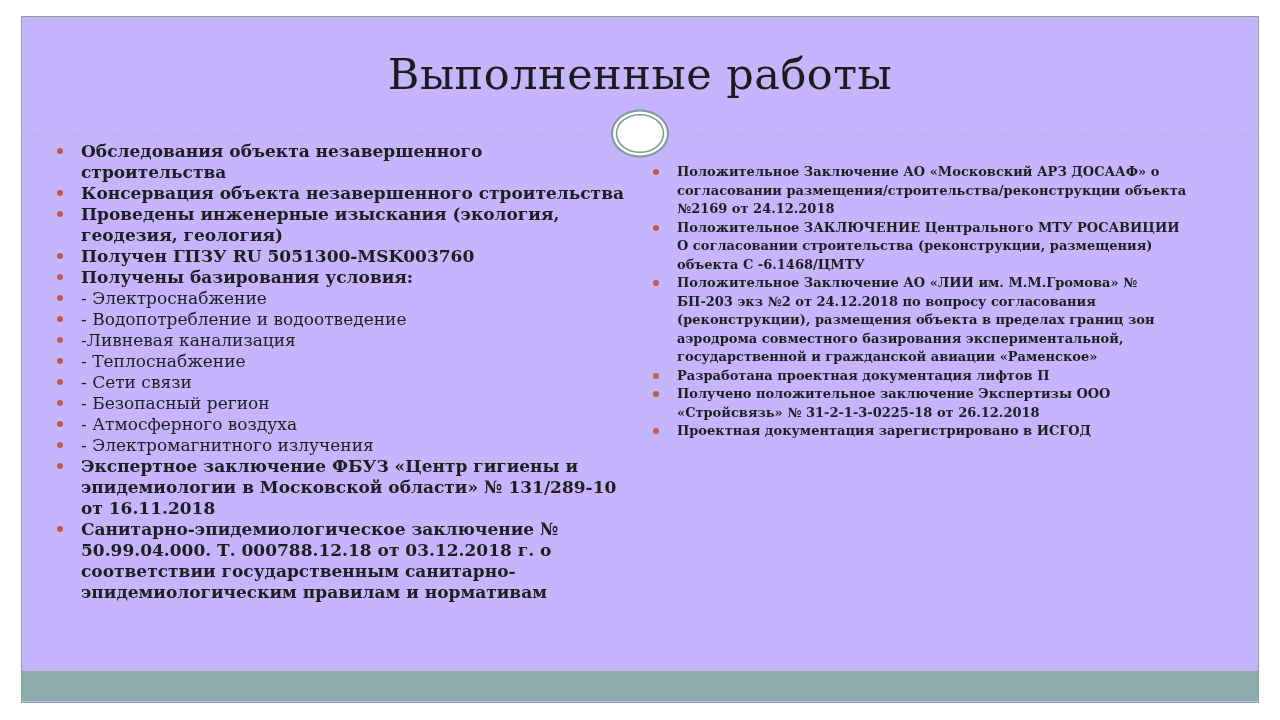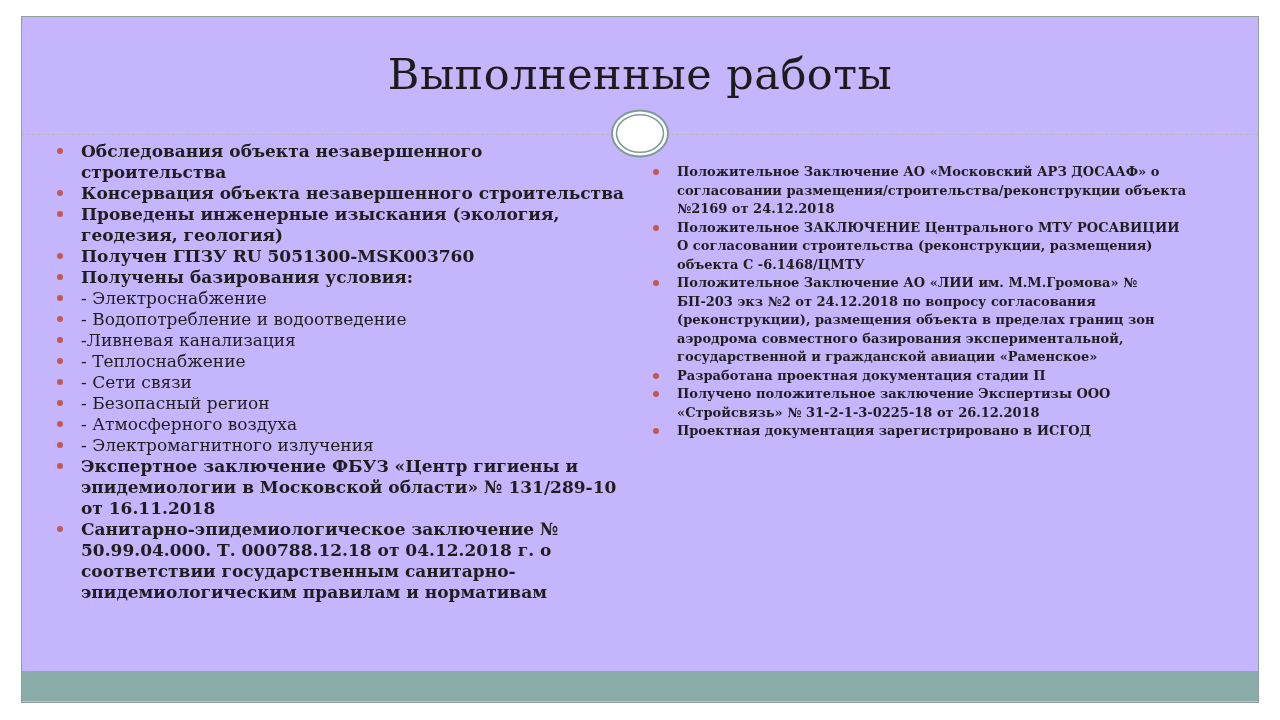--- a/index.html
+++ b/index.html
@@ -94,28 +94,28 @@
         <li class="item bold"><span class="dot"></span><span>Получены базирования условия:</span></li>
         <li class="item"><span class="dot"></span><span>- Электроснабжение</span></li>
         <li class="item"><span class="dot"></span><span>- Водопотребление и водоотведение</span></li>
         <li class="item"><span class="dot"></span><span>-Ливневая канализация</span></li>
         <li class="item"><span class="dot"></span><span>- Теплоснабжение</span></li>
         <li class="item"><span class="dot"></span><span>- Сети связи</span></li>
         <li class="item"><span class="dot"></span><span>- Безопасный регион</span></li>
         <li class="item"><span class="dot"></span><span>- Атмосферного воздуха</span></li>
         <li class="item"><span class="dot"></span><span>- Электромагнитного излучения</span></li>
         <li class="item bold"><span class="dot"></span><span>Экспертное заключение ФБУЗ «Центр гигиены и эпидемиологии в Московской области» № 131/289-10 от 16.11.2018</span></li>
-        <li class="item bold"><span class="dot"></span><span>Санитарно-эпидемиологическое заключение № 50.99.04.000. Т. 000788.12.18 от 04.12.2018 г. о соответствии государственным санитарно-эпидемиологическим правилам и нормативам</span></li>
+        <li class="item bold"><span class="dot"></span><span>Санитарно-эпидемиологическое заключение № 50.99.04.000. Т. 000788.12.18 от 03.12.2018 г. о соответствии государственным санитарно-эпидемиологическим правилам и нормативам</span></li>
       </ul>
 
     <ul class="works-list works-list-right">
         <li class="item bold"><span class="dot"></span><span>Положительное Заключение АО «Московский АРЗ ДОСААФ» о согласовании размещения/​строительства/​реконструкции объекта №2169 от 24.12.2018</span></li>
         <li class="item bold"><span class="dot"></span><span>Положительное ЗАКЛЮЧЕНИЕ Центрального МТУ РОСАВИЦИИ О согласовании строительства (реконструкции, размещения) объекта С -6.1468/ЦМТУ</span></li>
         <li class="item bold"><span class="dot"></span><span>Положительное Заключение АО «ЛИИ им. М.М.Громова» № БП-203 экз №2 от 24.12.2018 по вопросу согласования (реконструкции), размещения объекта в пределах границ зон аэродрома совместного базирования экспериментальной, государственной и гражданской авиации «Раменское»</span></li>
-        <li class="item bold"><span class="dot"></span><span>Разработана проектная документация стадии П</span></li>
+        <li class="item bold"><span class="dot"></span><span>Разработана проектная документация лифтов П</span></li>
         <li class="item bold"><span class="dot"></span><span>Получено положительное заключение Экспертизы ООО «Стройсвязь» № 31-2-1-3-0225-18 от 26.12.2018</span></li>
         <li class="item bold"><span class="dot"></span><span>Проектная документация зарегистрировано в ИСГОД</span></li>
       </ul>
   </div>
 
   <div class="accent-bar"></div>
 
 </div>
 
 </body></html>

